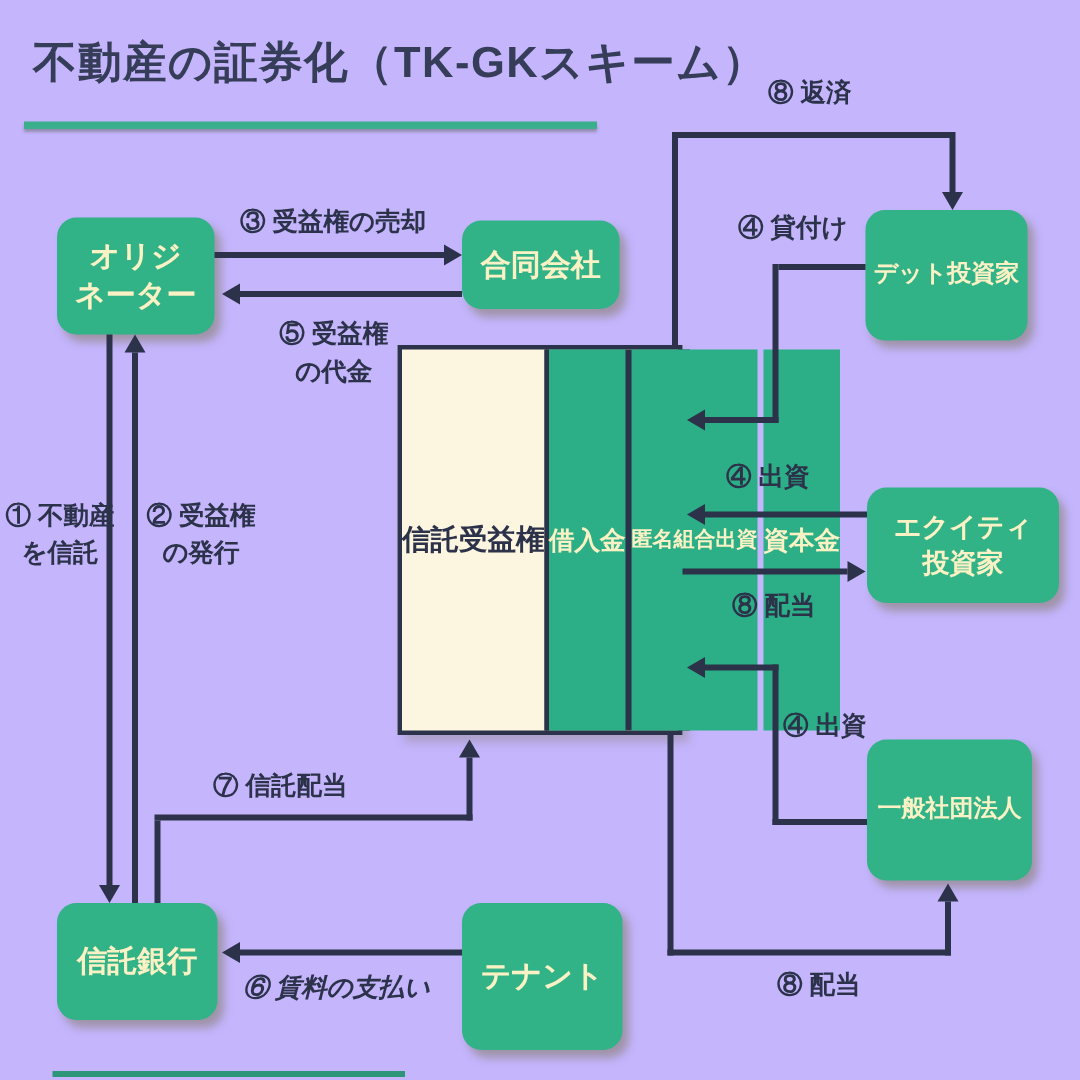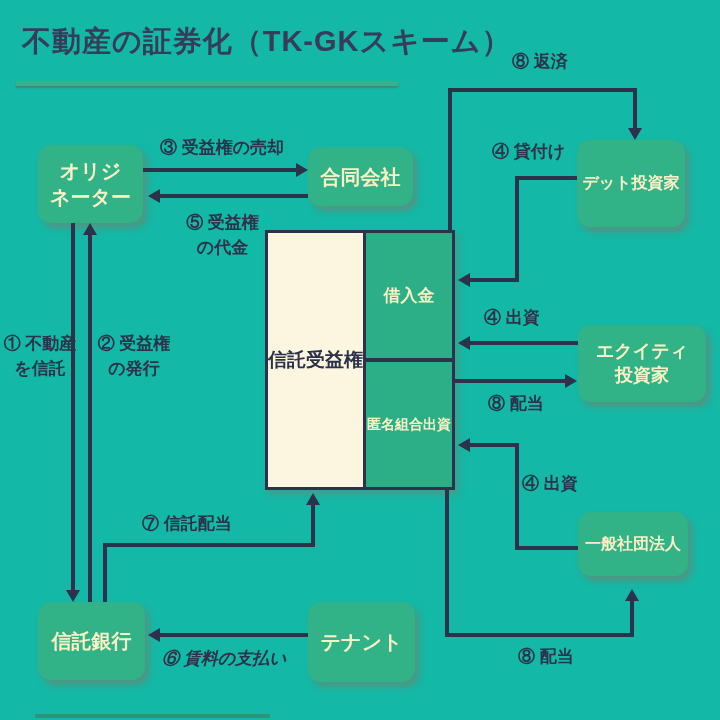--- a/index.html
+++ b/index.html
@@ -1,20 +1,20 @@
 <!DOCTYPE html>
 <html><head>
 <meta charset="utf-8">
 <style>
   * { margin:0; padding:0; box-sizing:border-box; }
   html,body { background:#e8e8e8; }
   body { font-family:"Liberation Sans", sans-serif; }
   #stage {
     position:relative; width:720px; height:720px; overflow:hidden;
-    background:#14b8a6; margin:0 auto;padding-left:28px;
+    background:#c4b5fd; margin:0 auto;padding-left:28px;
   }
   .title {
     position:absolute; left:22px; top:22px;
     font-size:29px; font-weight:bold; color:#363D58; letter-spacing:1px;
     white-space:nowrap;
   }
   .title-underline {
     position:absolute; left:16px; top:81px; width:382px; height:5px;
     background:#3BAE8C; box-shadow:0 2px 2px rgba(90,90,80,0.45);
   }
@@ -45,21 +45,21 @@
     position:absolute; left:265px; top:230px; width:190px; height:260px;
     border:3px solid #2B3249; display:flex; background:#FCF5DF;
     box-shadow:4px 5px 6px rgba(130,120,100,0.35);
   }
   .central-left {
     flex:1; display:flex; align-items:center; justify-content:center;
     color:#2B3249; font-weight:bold; font-size:19px; white-space:nowrap;font-family:Liberation Serif, serif;
   }
   .central-right {
     width:97px; background:#2B3249; border-left:3px solid #2B3249;
-    display:flex; flex-direction:column; gap:4px;
+    display:flex; flex-direction:row; gap:4px;
   }
   .cell {
     flex:1; background:#2CAE86; display:flex; align-items:center; justify-content:center;
     color:#FAF1C4; font-weight:bold; font-size:17px; white-space:nowrap;
   }
   .cell.small { font-size:14px; }
 </style>
 </head>
 <body>
 
@@ -79,37 +79,38 @@
 
   <div class="node" style="left:577px; top:140px; width:108px; height:87px; font-size:16px;">
     <span class="nline">デット投資家</span>
   </div>
 
   <div class="node" style="left:578px; top:325px; width:128px; height:77px; font-size:18px;">
     <span class="nline">エクイティ</span>
     <span class="nline">投資家</span>
   </div>
 
-  <div class="node" style="left:578px; top:512px; width:110px; height:64px; font-size:16px;justify-content:center;">
+  <div class="node" style="left:578px; top:493px; width:110px; height:94px; font-size:16px;justify-content:center;">
     <span class="nline">一般社団法人</span>
   </div>
 
   <div class="node" style="left:38px; top:602px; width:107px; height:78px; font-size:20px;">
     <span class="nline">信託銀行</span>
   </div>
 
-  <div class="node" style="left:308px; top:602px; width:107px; height:80px; font-size:20px;text-align:right;">
+  <div class="node" style="left:308px; top:602px; width:107px; height:98px; font-size:20px;text-align:right;">
     <span class="nline">テナント</span>
   </div>
 
   <div class="central">
     <div class="central-left">信託受益権</div>
     <div class="central-right">
       <div class="cell">借入金</div>
       <div class="cell small">匿名組合出資</div>
+      <div class="cell">資本金</div>
     </div>
   </div>
 
   <div class="hl" style="left:143px; top:168px; width:153px;"></div>
   <div class="ah ah-r" style="left:296px; top:163px;"></div>
   <div class="lbl" style="left:160px; top:136px;">③ 受益権の売却</div>
 
   <div class="hl" style="left:160px; top:194px; width:148px;"></div>
   <div class="ah ah-l" style="left:148px; top:189px;"></div>
   <div class="lbl center" style="left:165px; top:211px; width:115px;">

